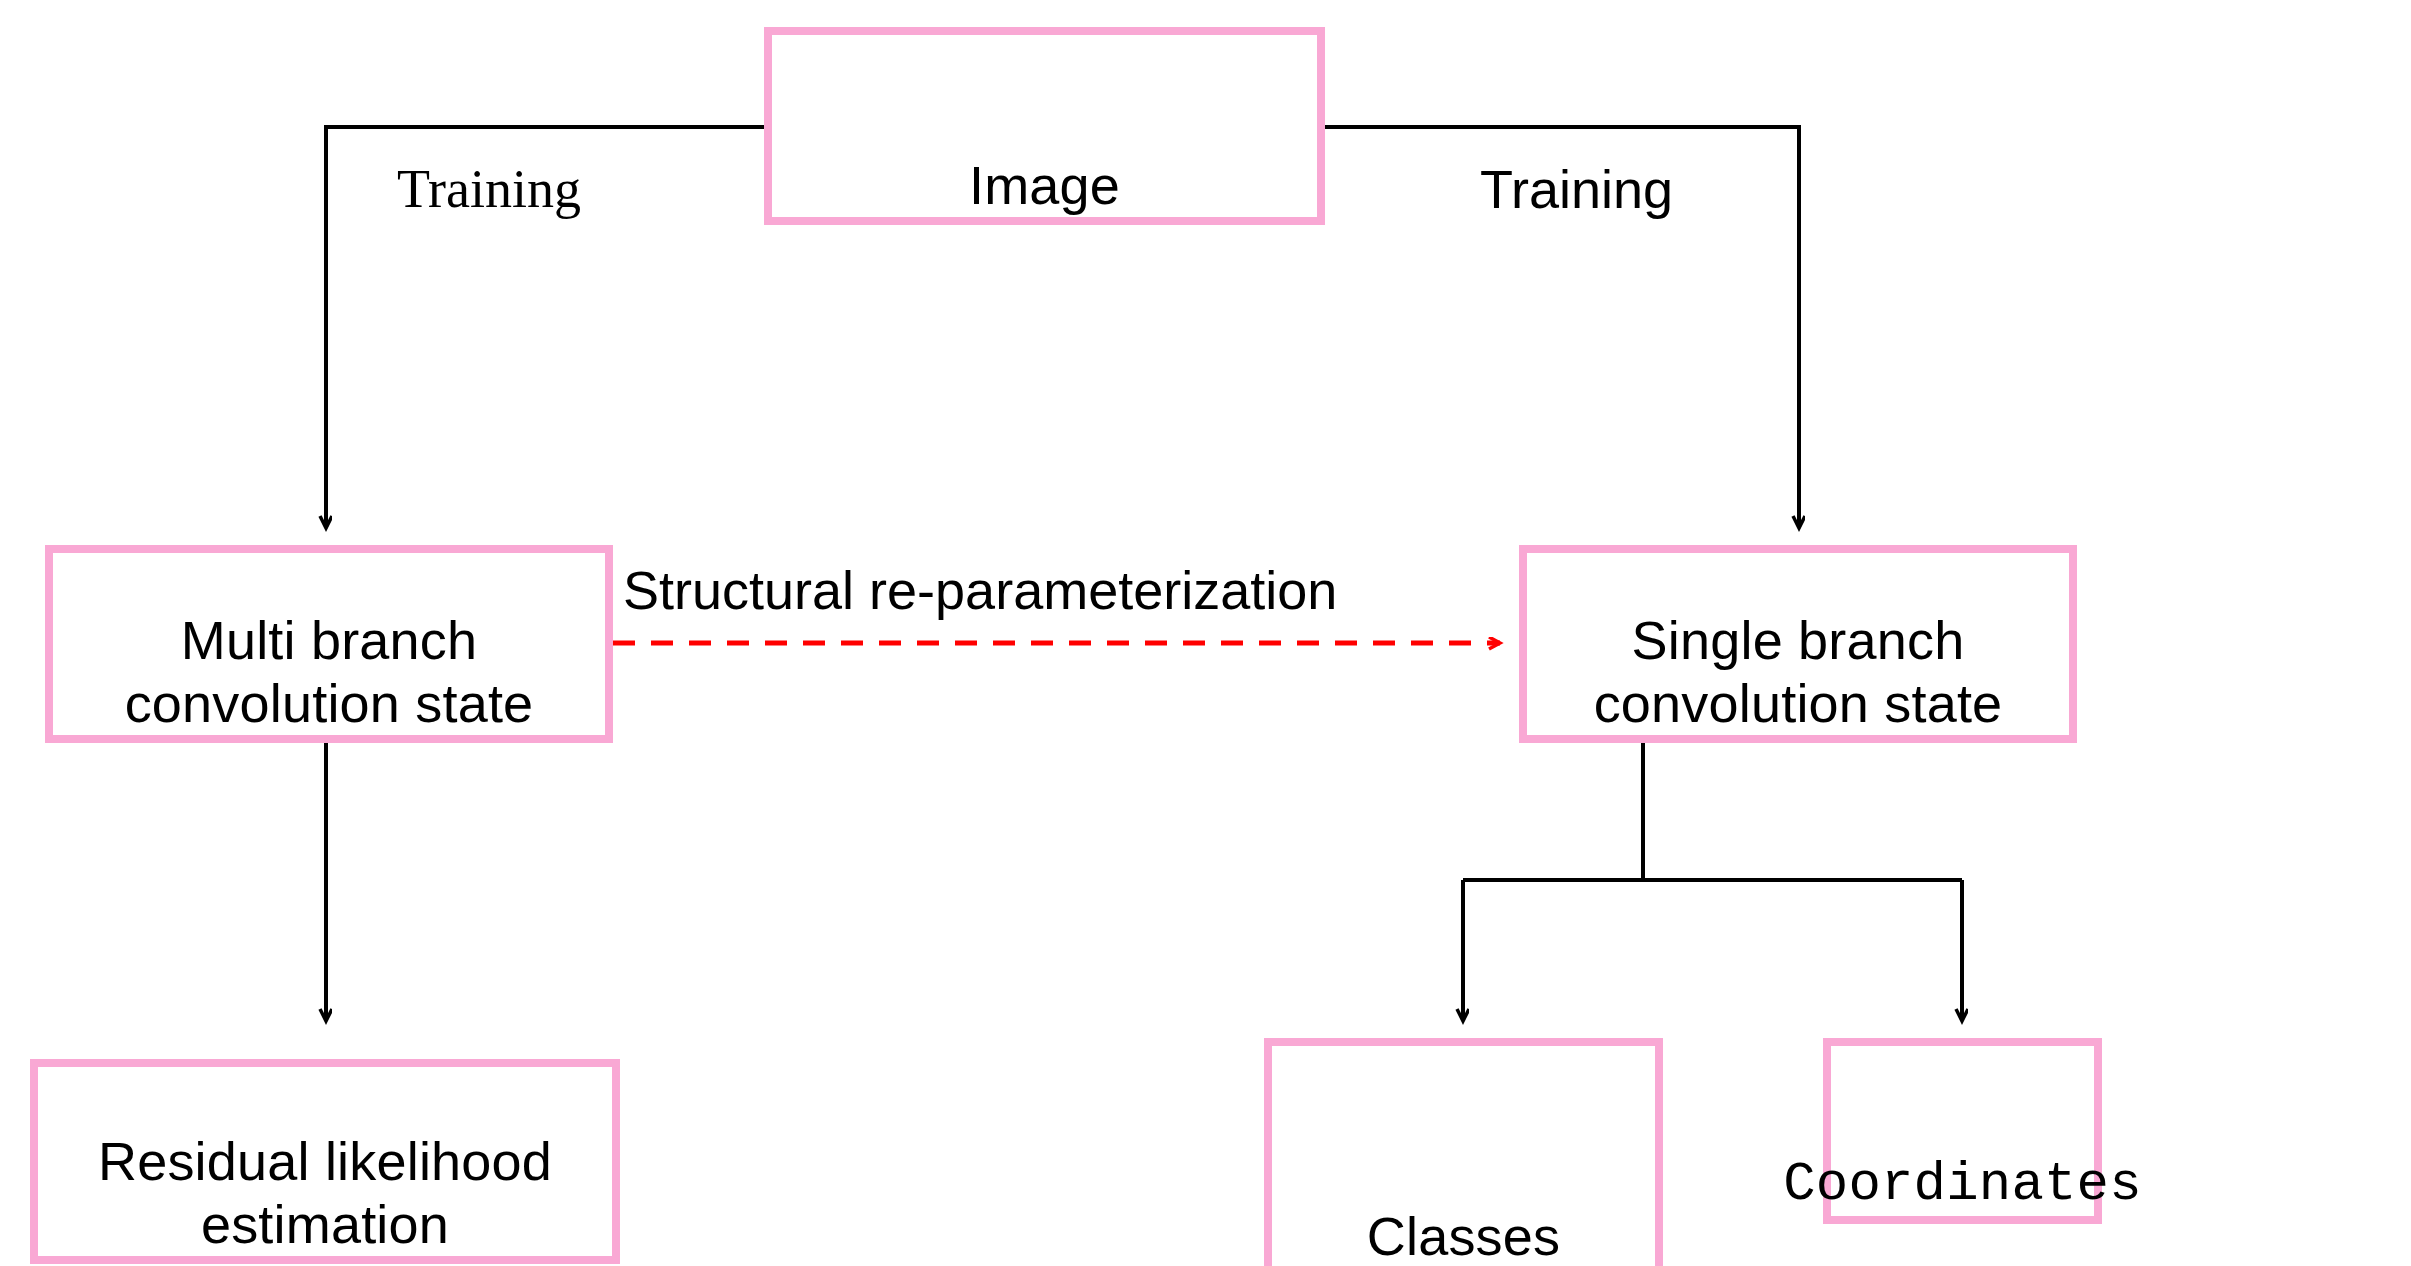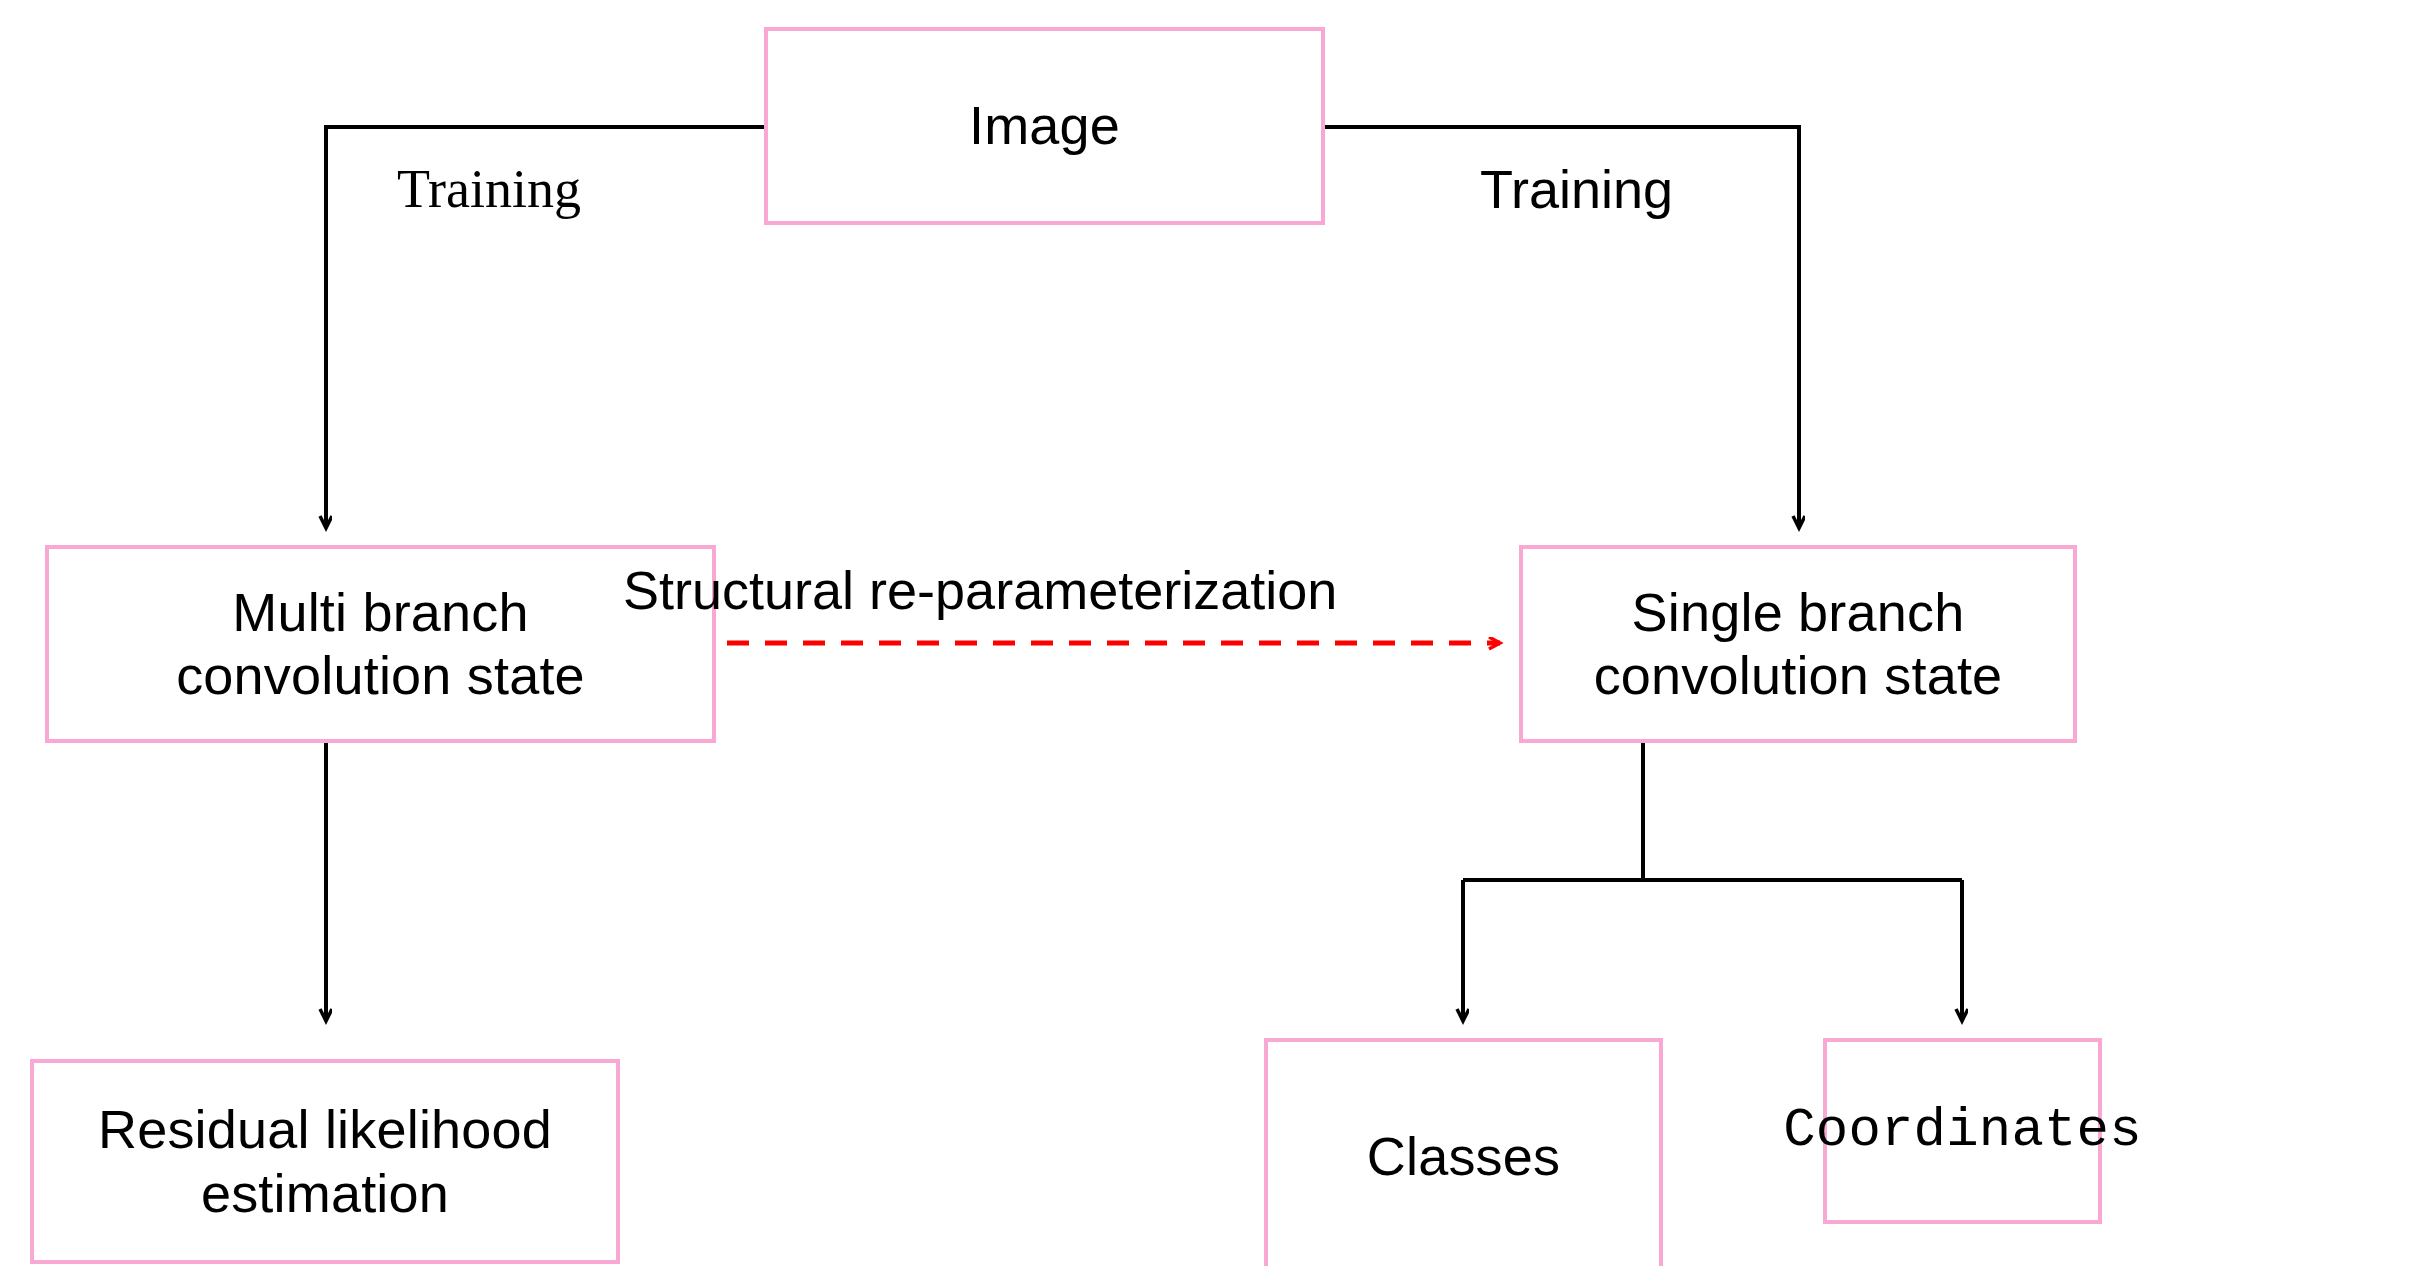--- a/index.html
+++ b/index.html
@@ -23,44 +23,44 @@
     position: absolute;
     left: 0;
     top: 0;
     width: 2411px;
     height: 1266px;
     pointer-events: none;
   }
   .node {
     position: absolute;
     box-sizing: border-box;
-    border: 4px solid #f9a8d4;
+    border: 8px solid #f9a8d4;
     background: #ffffff;
     display: flex;
-    align-items: center;
+    align-items: flex-end;
     justify-content: center;
     text-align: center;
   }
   .node-label {
     font-size: 54px;
     line-height: 1.17;
     letter-spacing: 0.2px;
     white-space: pre-line;
     color: #000000;
   }
   .edge-label {
     position: absolute;
     font-size: 54px;
     line-height: 1.1;
     color: #000000;
     white-space: nowrap;
   }
   
   #node-image        { left: 764px;  top: 27px;   width: 561px; height: 198px; }
-  #node-multi        { left: 45px;   top: 545px;  width: 671px; height: 198px; }
+  #node-multi        { left: 45px;   top: 545px;  width: 568px; height: 198px; }
   #node-single       { left: 1519px; top: 545px;  width: 558px; height: 198px; }
   #node-residual     { left: 30px;   top: 1038px; width: 590px; height: 205px; margin-top: 21px; }
   #node-classes      { left: 1264px; top: 1038px; width: 399px; height: 238px; }
   #node-coordinates  { left: 1823px; top: 1038px; width: 279px; height: 186px; font-family: Liberation Mono, monospace; }
 
   
   #label-training { left: 397px;  top: 160px; font-family: Liberation Serif, serif; }
   #label-inferring{ left: 1480px; top: 160px; }
   #label-reparam  { left: 623px;  top: 561px; }
 </style>

